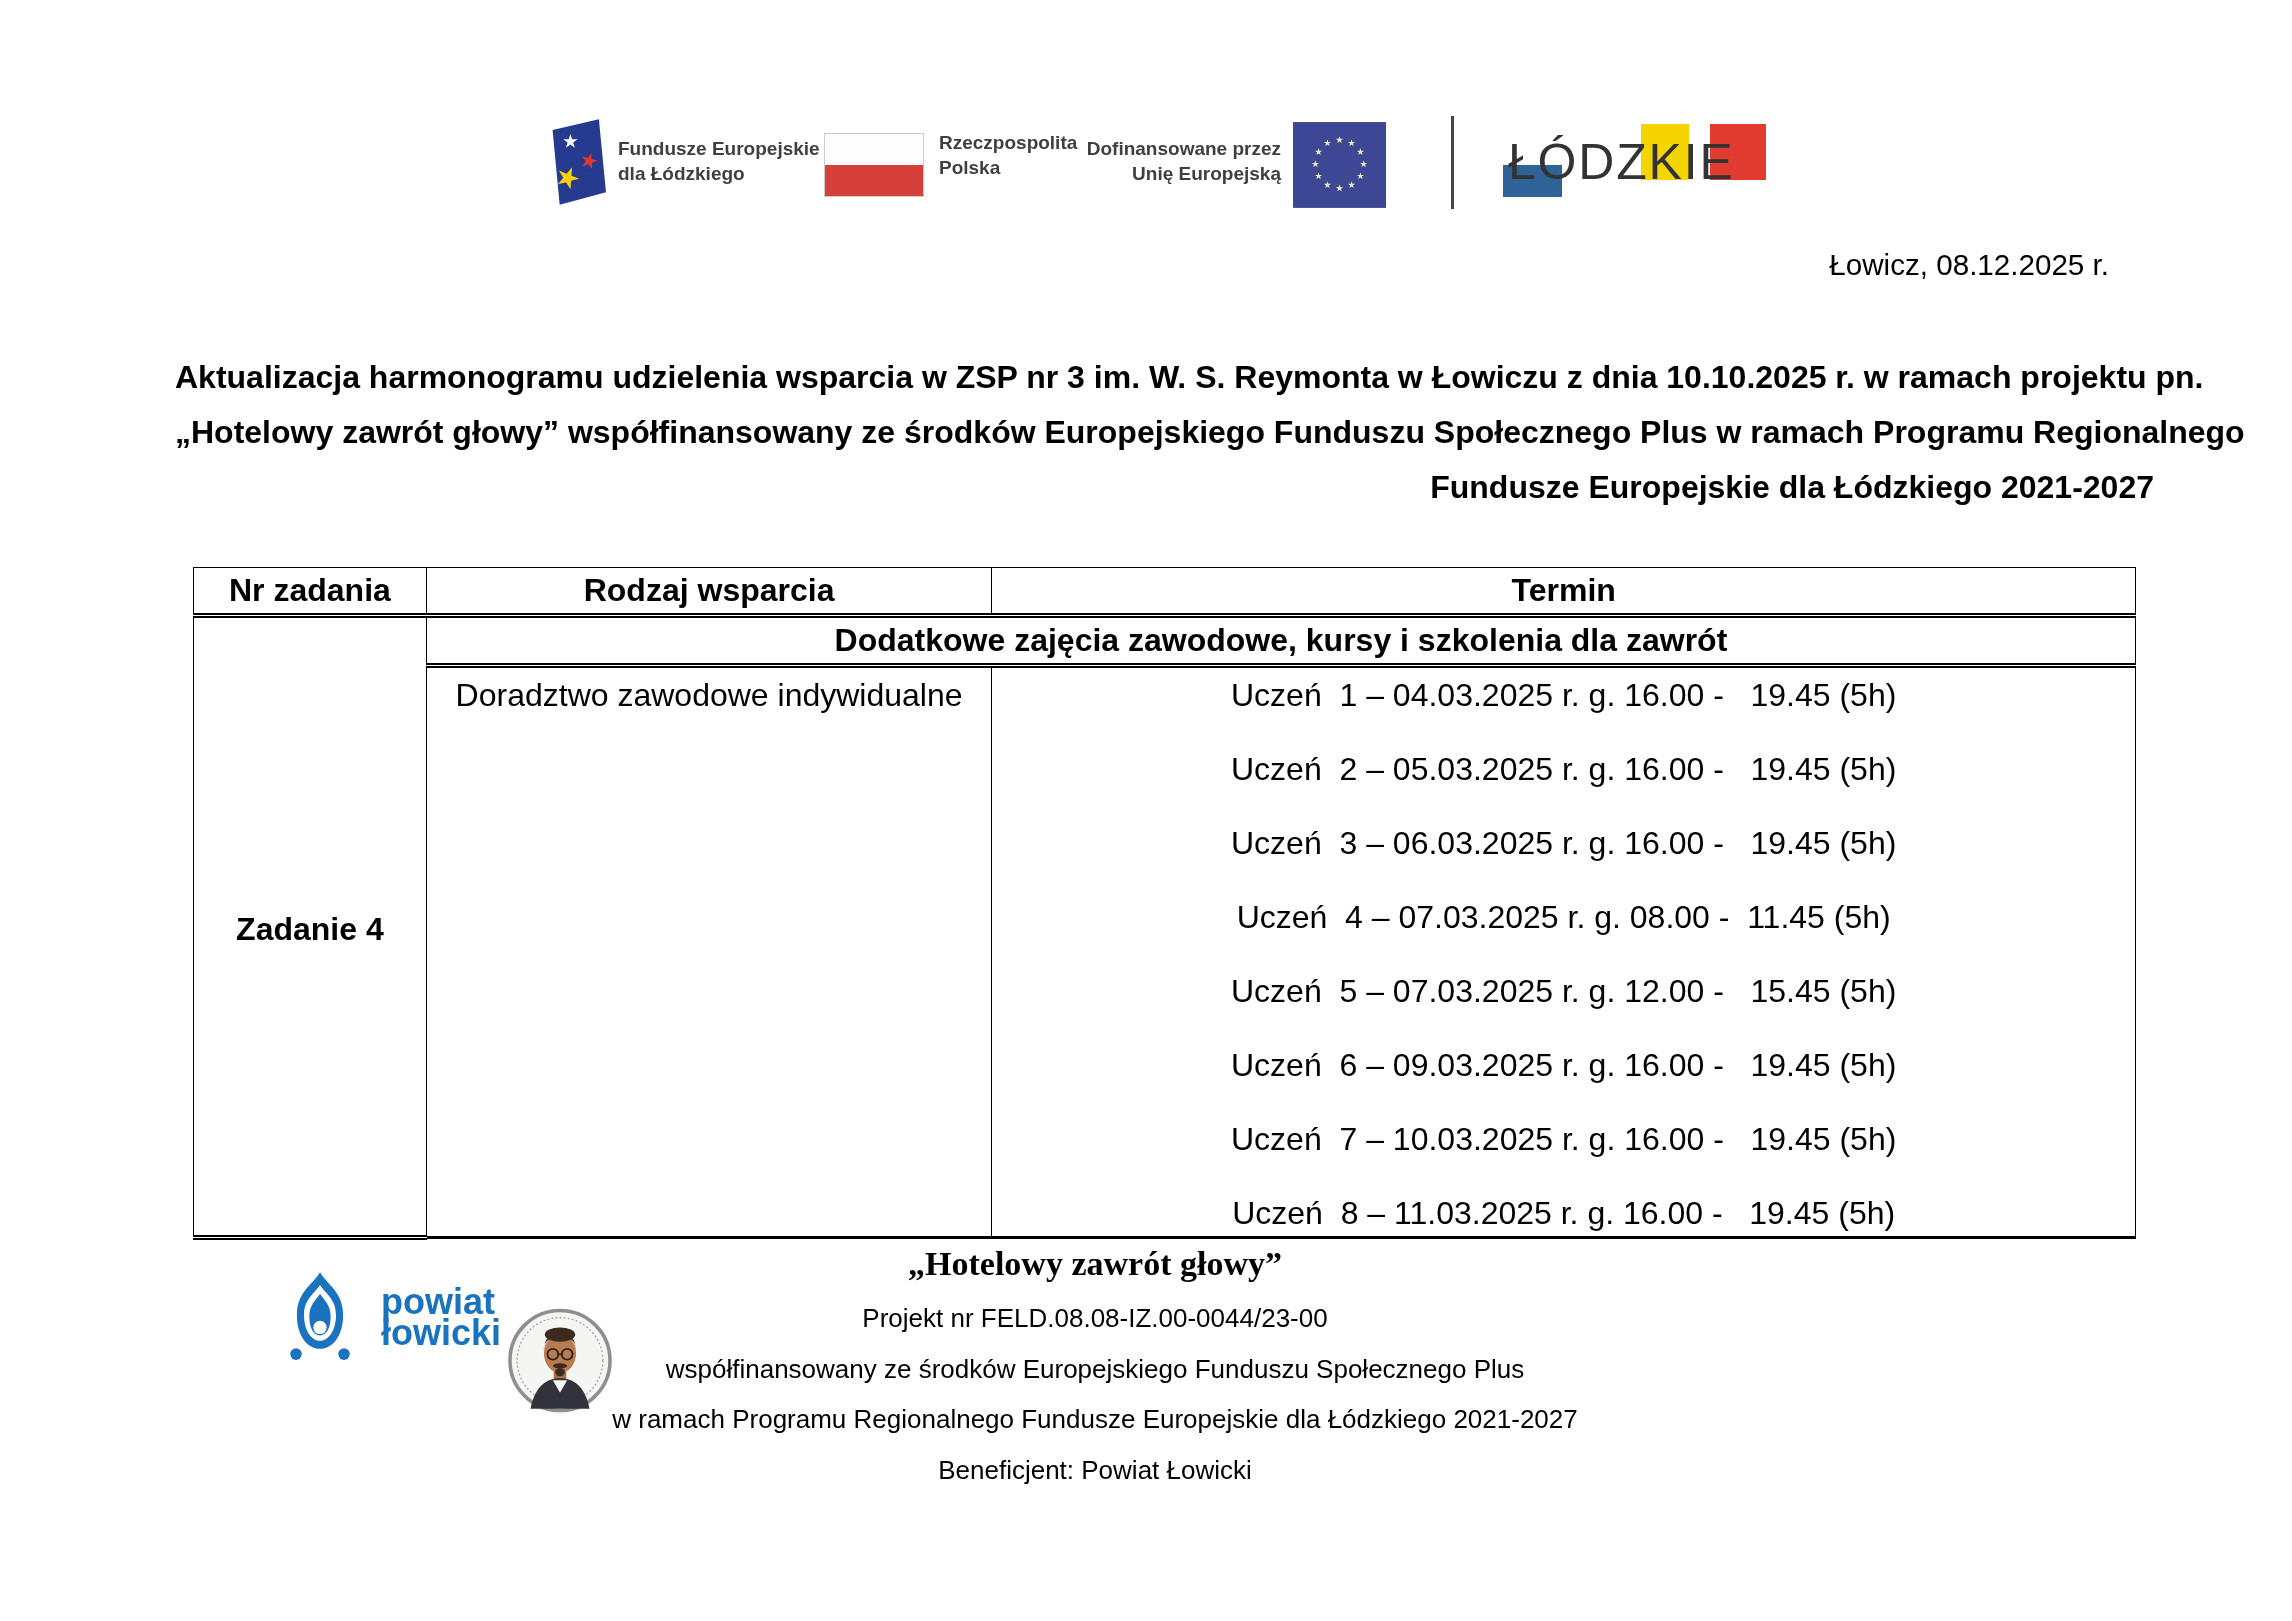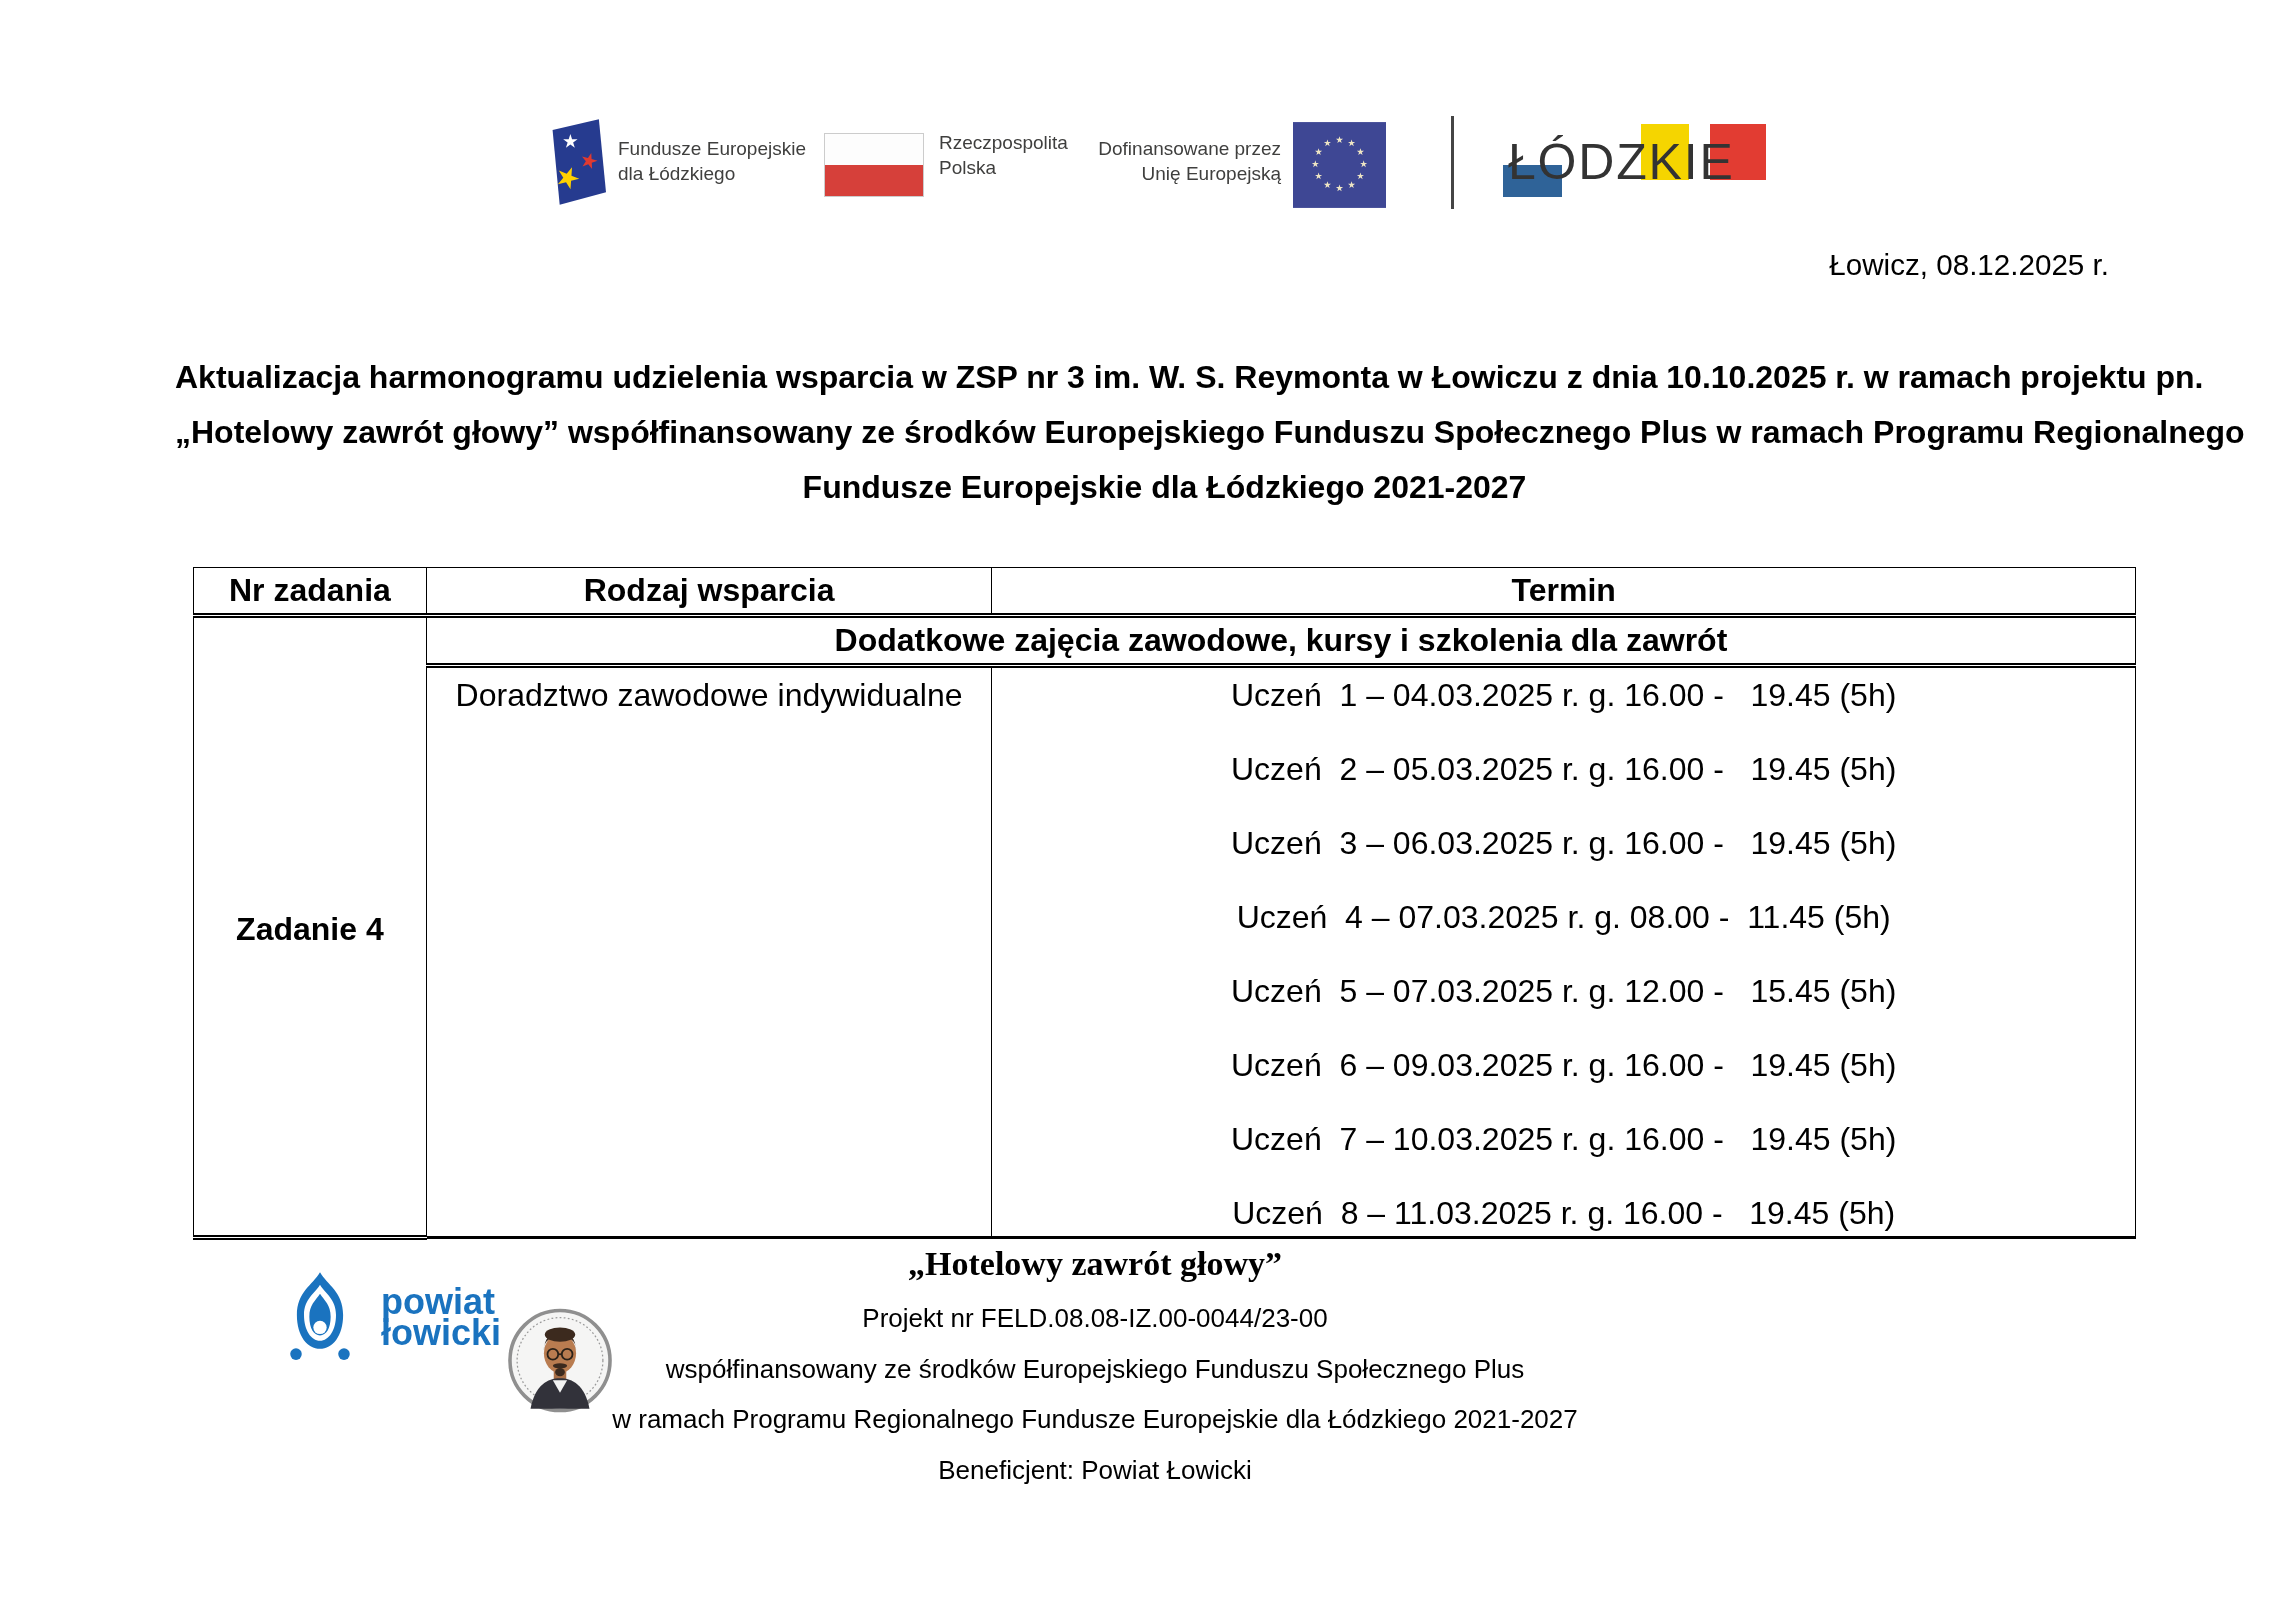--- a/index.html
+++ b/index.html
@@ -8,21 +8,21 @@
     background:#ffffff;
     position:relative;
     overflow:hidden;
     font-family:"Liberation Sans", sans-serif;
     color:#000;
   }
   .abs { position:absolute; }
 
   
   .logo-label {
-    font-size:19px; font-weight:normal; color:#3f3f3e; line-height:25px;
+    font-size:19px; font-weight:bold; color:#3f3f3e; line-height:25px;
     white-space:nowrap;
   }
   #fe-flag   { left:549px; top:119px; }
   #fe-text   { left:618px; top:136px; }
   #pl-flag   { left:824px; top:133px; width:100px; height:64px; border:0.9px solid #cccccc; box-sizing:border-box; }
   #pl-flag .half-top    { width:100%; height:50%; background:#fdfdfd; }
   #pl-flag .half-bottom { width:100%; height:50%; background:#d6403a; }
   #pl-text   { left:939px; top:130px; }
   #eu-text   { left:1012px; top:136px; width:269px; text-align:right; }
   #eu-flag   { left:1293px; top:122px; }
@@ -42,21 +42,21 @@
   #date-line {
     top:224px; right:184px;
     font-size:29.6px; color:#000;margin-top:24px;
   }
 
   
   #document-title {
     top:350px; left:175px; width:1979px;
     text-align:center; font-weight:bold; font-size:32px; line-height:55px;
   }
-  #document-title .title-line { display:block; white-space:nowrap; }
+  #document-title .title-line { display:block; white-space:nowrap;text-align:right; }
 
   
   #schedule-table {
     position:absolute; left:193px; top:567px; width:1943px;
     border-collapse:collapse;
     font-family:Liberation Sans, sans-serif; font-size:32px; color:#000;
   }
   #schedule-table th, #schedule-table td { border:1.8px solid #000; padding:0; }
   #schedule-table th {
     font-weight:bold; height:45px; text-align:center; vertical-align:middle;

